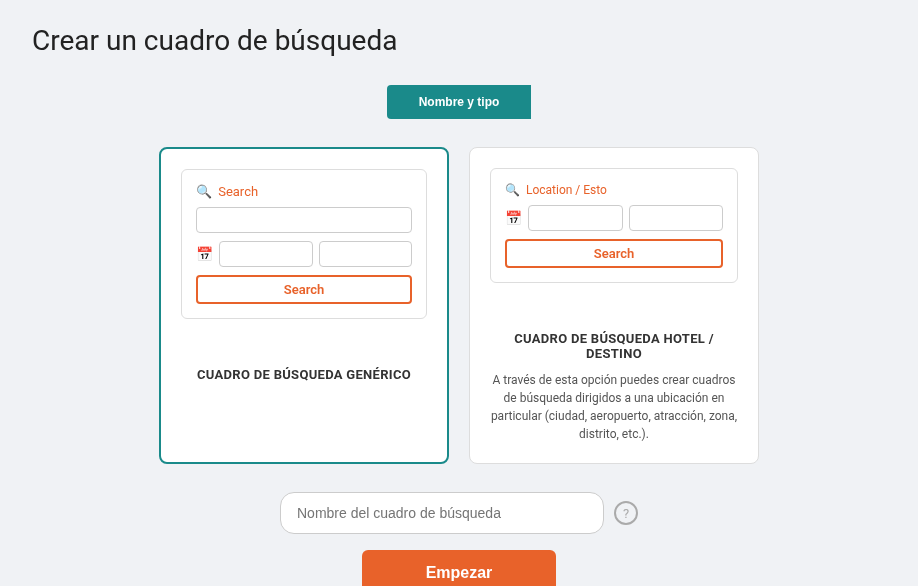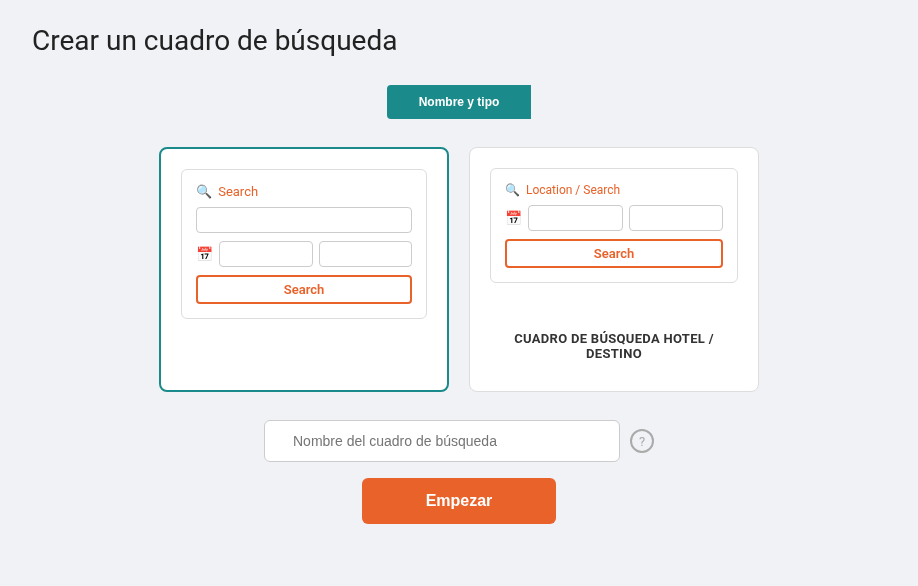--- a/index.html
+++ b/index.html
@@ -170,24 +170,24 @@
       flex-direction: column;
       align-items: center;
       gap: 16px;
     }
     .name-input-row {
       display: flex;
       align-items: center;
       gap: 10px;
     }
     .name-input {
-      width: 356px;
-      padding: 12px 28px;
-      border: 1px solid #ccc;
-      border-radius: 6px;
+      width: 324px;
+      padding: 12px 16px;
+      border: 1px solid #ccc;
+      border-radius: 14px;
       font-size: 14px;
       color: #aaa;
       background: #fff;
       outline: none;
     }
     .help-icon {
       width: 24px;
       height: 24px;
       border: 2px solid #aaa;
       border-radius: 50%;
@@ -229,36 +229,38 @@
           <span>Search</span>
         </div>
         <div class="preview-input"></div>
         <div class="preview-date-row">
           <span class="preview-date-icon">📅</span>
           <div class="preview-date-input"></div>
           <div class="preview-date-input"></div>
         </div>
         <div class="preview-search-btn">Search</div>
       </div>
+      <div class="card-title">CUADRO DE BÚSQUEDA GENÉRICO</div>
     </div>
 
     <div class="card card-unselected">
       <div class="card-preview">
         <div class="preview-location-label">
           <span>🔍</span>
-          <span>Location / Search</span>
+          <span>Location / Esto</span>
         </div>
         <div class="preview-hotel-date-row">
           <span class="preview-date-icon">📅</span>
           <div class="preview-hotel-input-small"></div>
           <div class="preview-hotel-input-small"></div>
         </div>
         <div class="preview-search-btn">Search</div>
       </div>
       <div class="card-title">CUADRO DE BÚSQUEDA HOTEL / DESTINO</div>
+      <div class="card-desc">A través de esta opción puedes crear cuadros de búsqueda dirigidos a una ubicación en particular (ciudad, aeropuerto, atracción, zona, distrito, etc.).</div>
     </div>
 
   </div>
 
   <div class="bottom-section">
     <div class="name-input-row">
       <input class="name-input" type="text" placeholder="Nombre del cuadro de búsqueda" style="">
       <div class="help-icon">?</div>
     </div>
     <button class="empezar-btn">Empezar</button>

